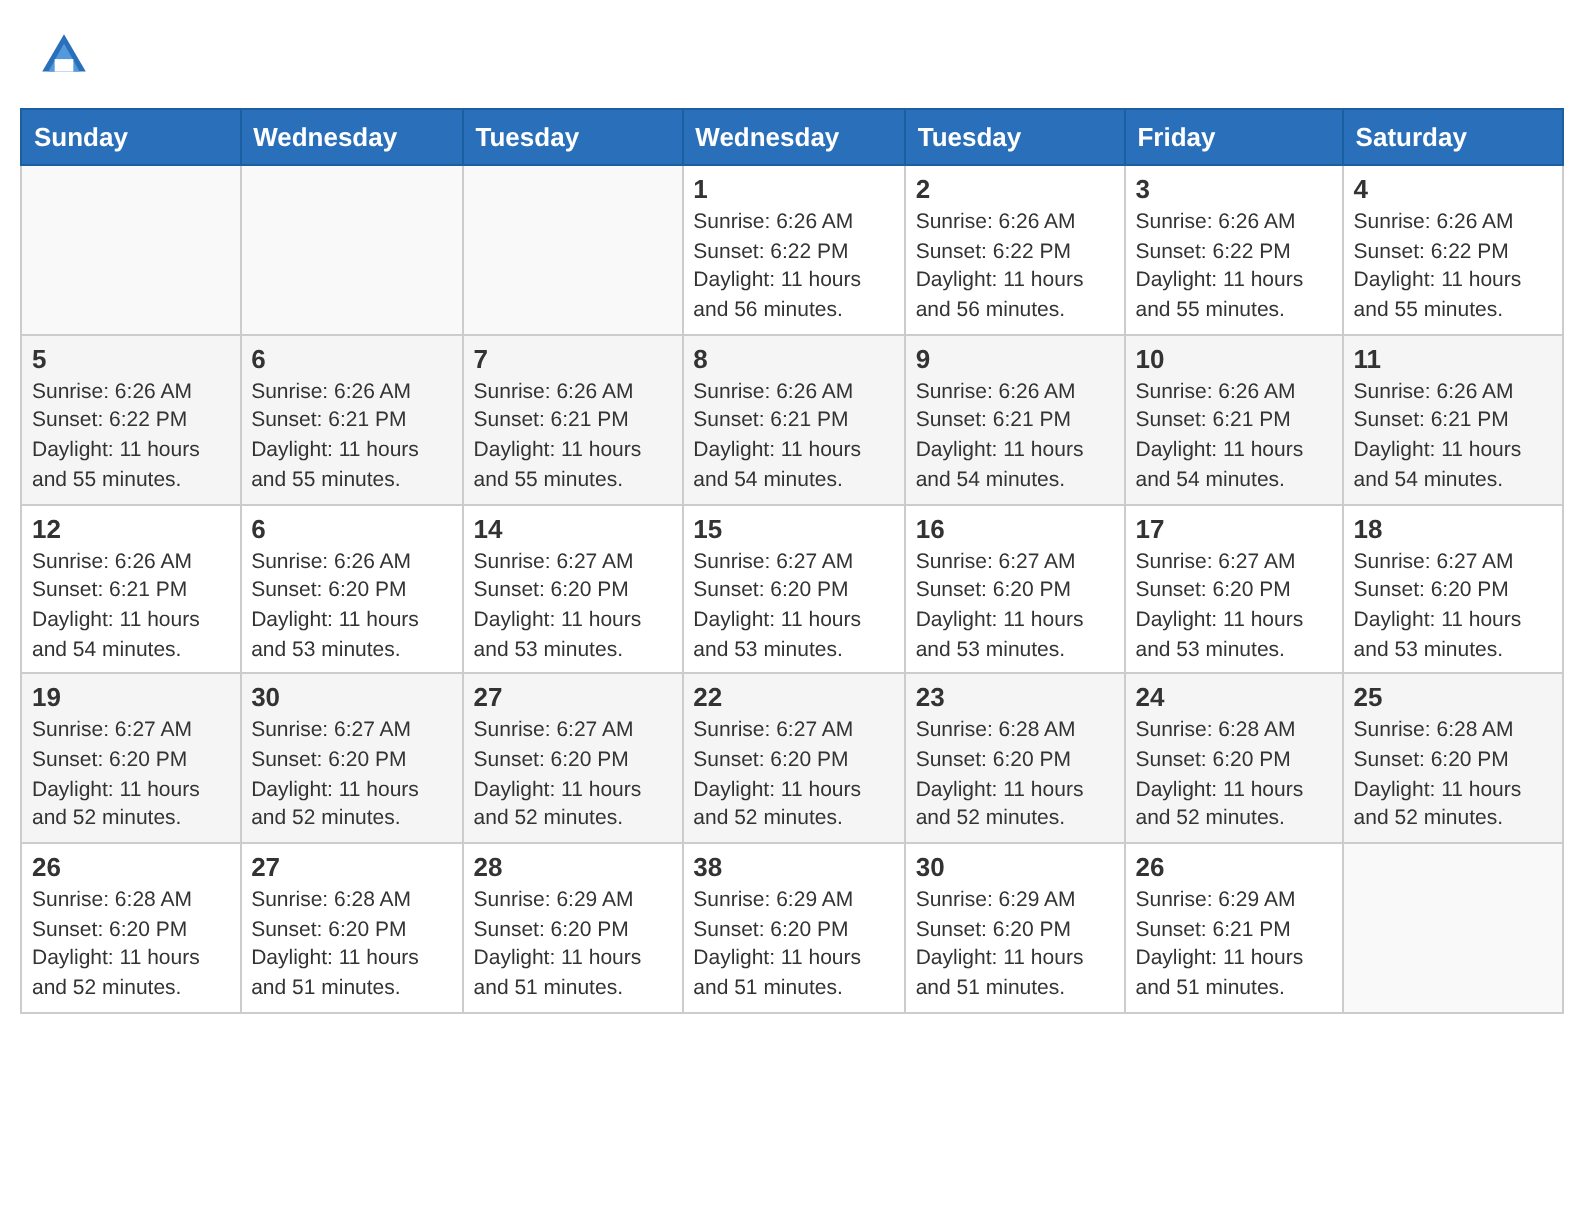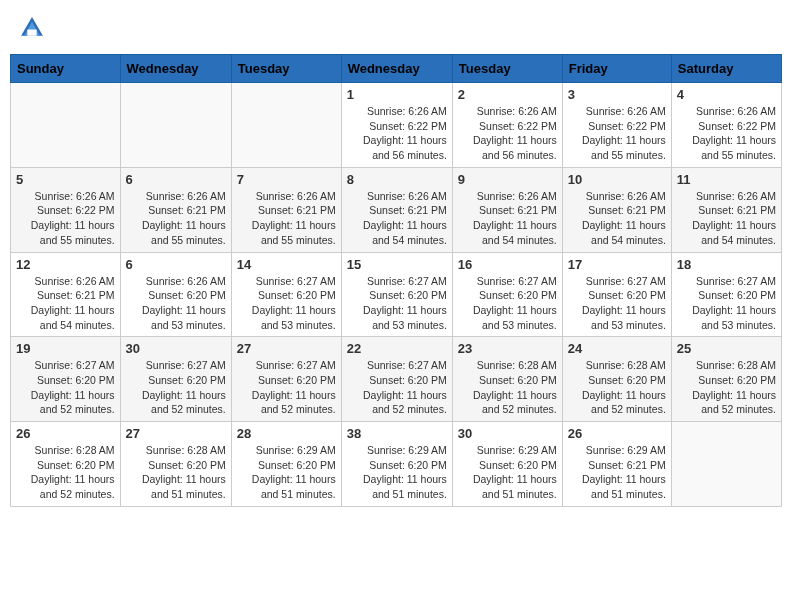--- a/index.html
+++ b/index.html
@@ -54,21 +54,21 @@
       font-size: 14px;
       color: #444;
     }
     .calendar {
       width: 100%;
       border-collapse: collapse;
       border: 1px solid #ccc;
     }
     .calendar th {
       background: #2a6fba;
-      color: #000000;
+      color: #ffffff;
       text-align: left;
       padding: 6px 6px;
       font-size: 13px;
       font-weight: bold;
       border: 1px solid #1a5fa0;
     }
     .calendar td {
       vertical-align: top;
       border: 1px solid #ccc;
       padding: 4px 5px;
@@ -87,21 +87,20 @@
     .day-num {
       font-size: 13px;
       font-weight: bold;
       display: block;
       margin-bottom: 2px;
     }
     .day-detail {
       font-size: 10.5px;
       line-height: 1.4;
       color: #333;
-      text-align: right;
     }
     .empty-cell {
       background: #f9f9f9 !important;
     }
   </style>
 </head>
 <body>
 
 <div class="header">
   <div class="logo">

